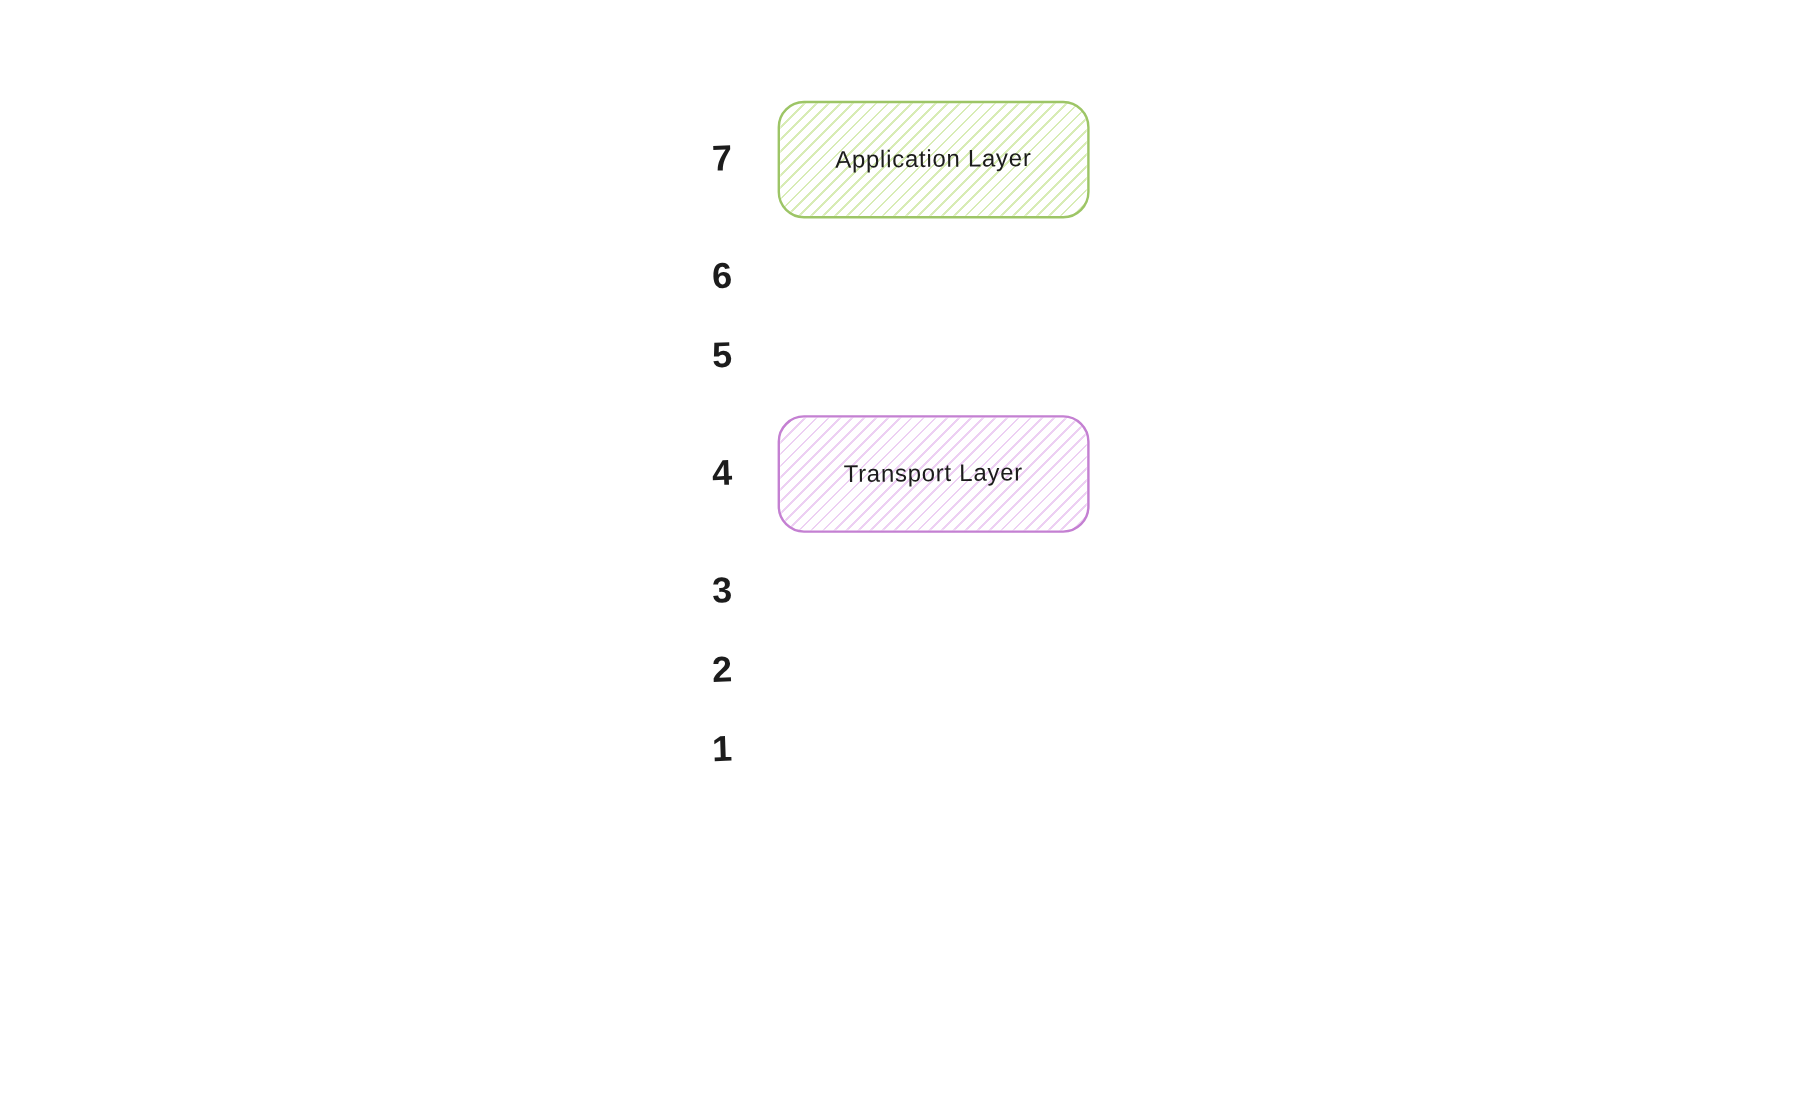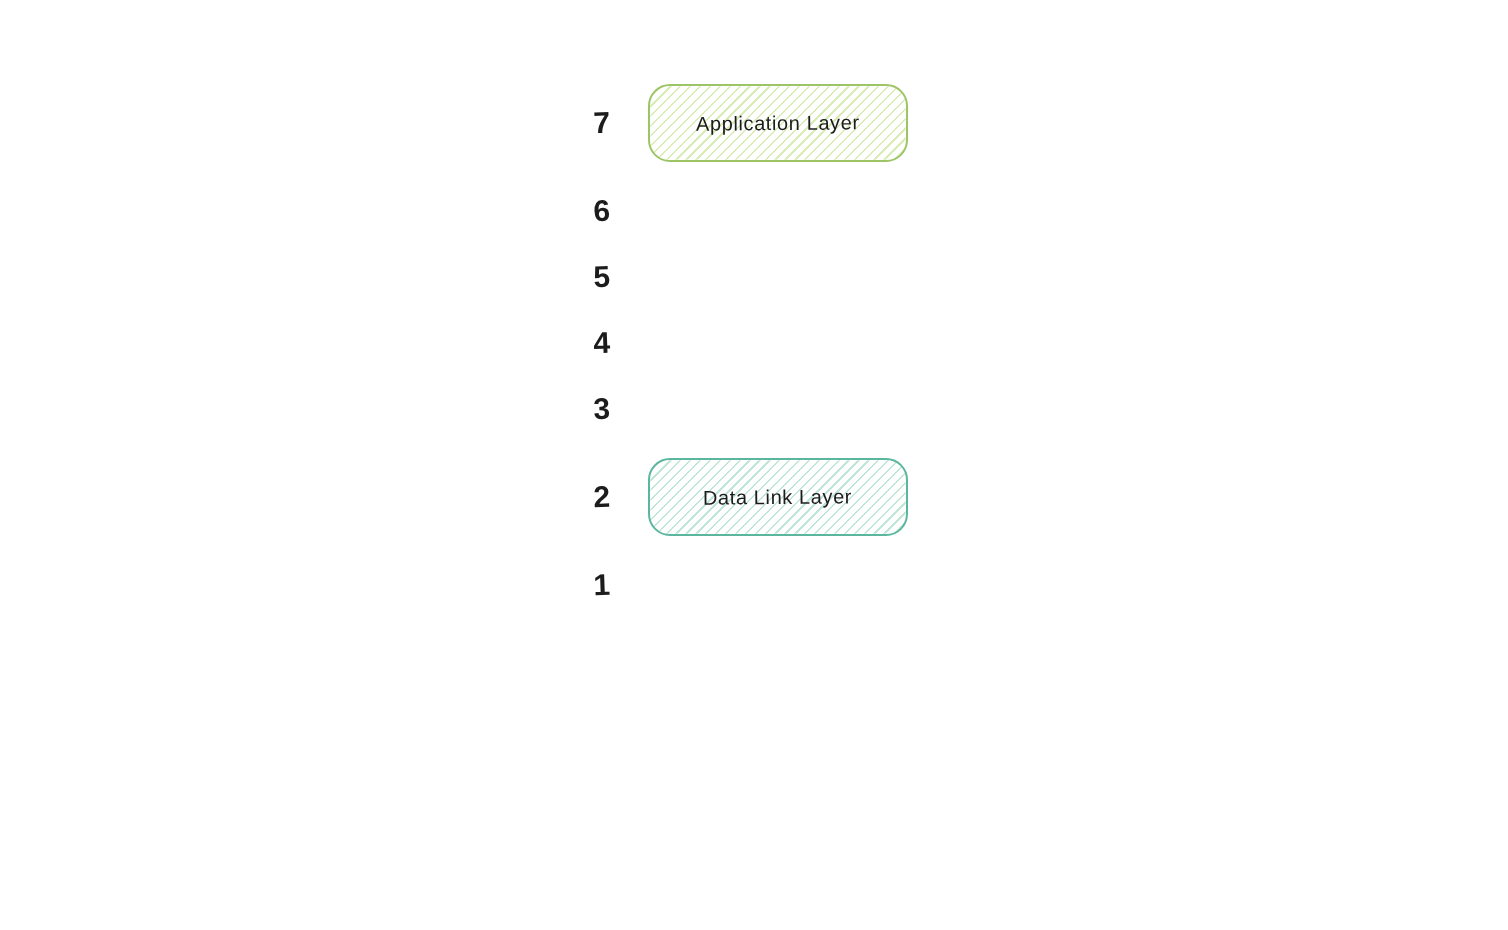--- a/index.html
+++ b/index.html
@@ -38,21 +38,21 @@
     font-weight: 600;
     letter-spacing: 0.5px;
     margin-right: 26px;
     
     transform: rotate(-2deg);
     user-select: none;
   }
   .layer-box {
     box-sizing: border-box;
     width: 260px;
-    height: 78px;
+    height: 98px;
     border: 2px solid var(--border, #999);
     border-radius: 22px;
     background-color: #ffffff;
     background-image: repeating-linear-gradient(
       135deg,
       var(--hatch, #eee) 0px,
       var(--hatch, #eee) 1.6px,
       transparent 1.6px,
       transparent 7px
     );
@@ -88,31 +88,31 @@
     <div class="layer-row">
       <span class="layer-number">6</span>
     </div>
 
     <div class="layer-row">
       <span class="layer-number">5</span>
     </div>
 
     <div class="layer-row">
       <span class="layer-number">4</span>
+      <div class="layer-box" style="--border: #c480d2; --hatch: #edd0f3;">
+        <span class="layer-label">Transport Layer</span>
+      </div>
     </div>
 
     <div class="layer-row">
       <span class="layer-number">3</span>
     </div>
 
     <div class="layer-row">
       <span class="layer-number">2</span>
-      <div class="layer-box" style="--border: #5bb69e; --hatch: #c0e6d8;">
-        <span class="layer-label">Data Link Layer</span>
-      </div>
     </div>
 
     <div class="layer-row">
       <span class="layer-number">1</span>
     </div>
 
   </div>
 </div>
 
 </body></html>

